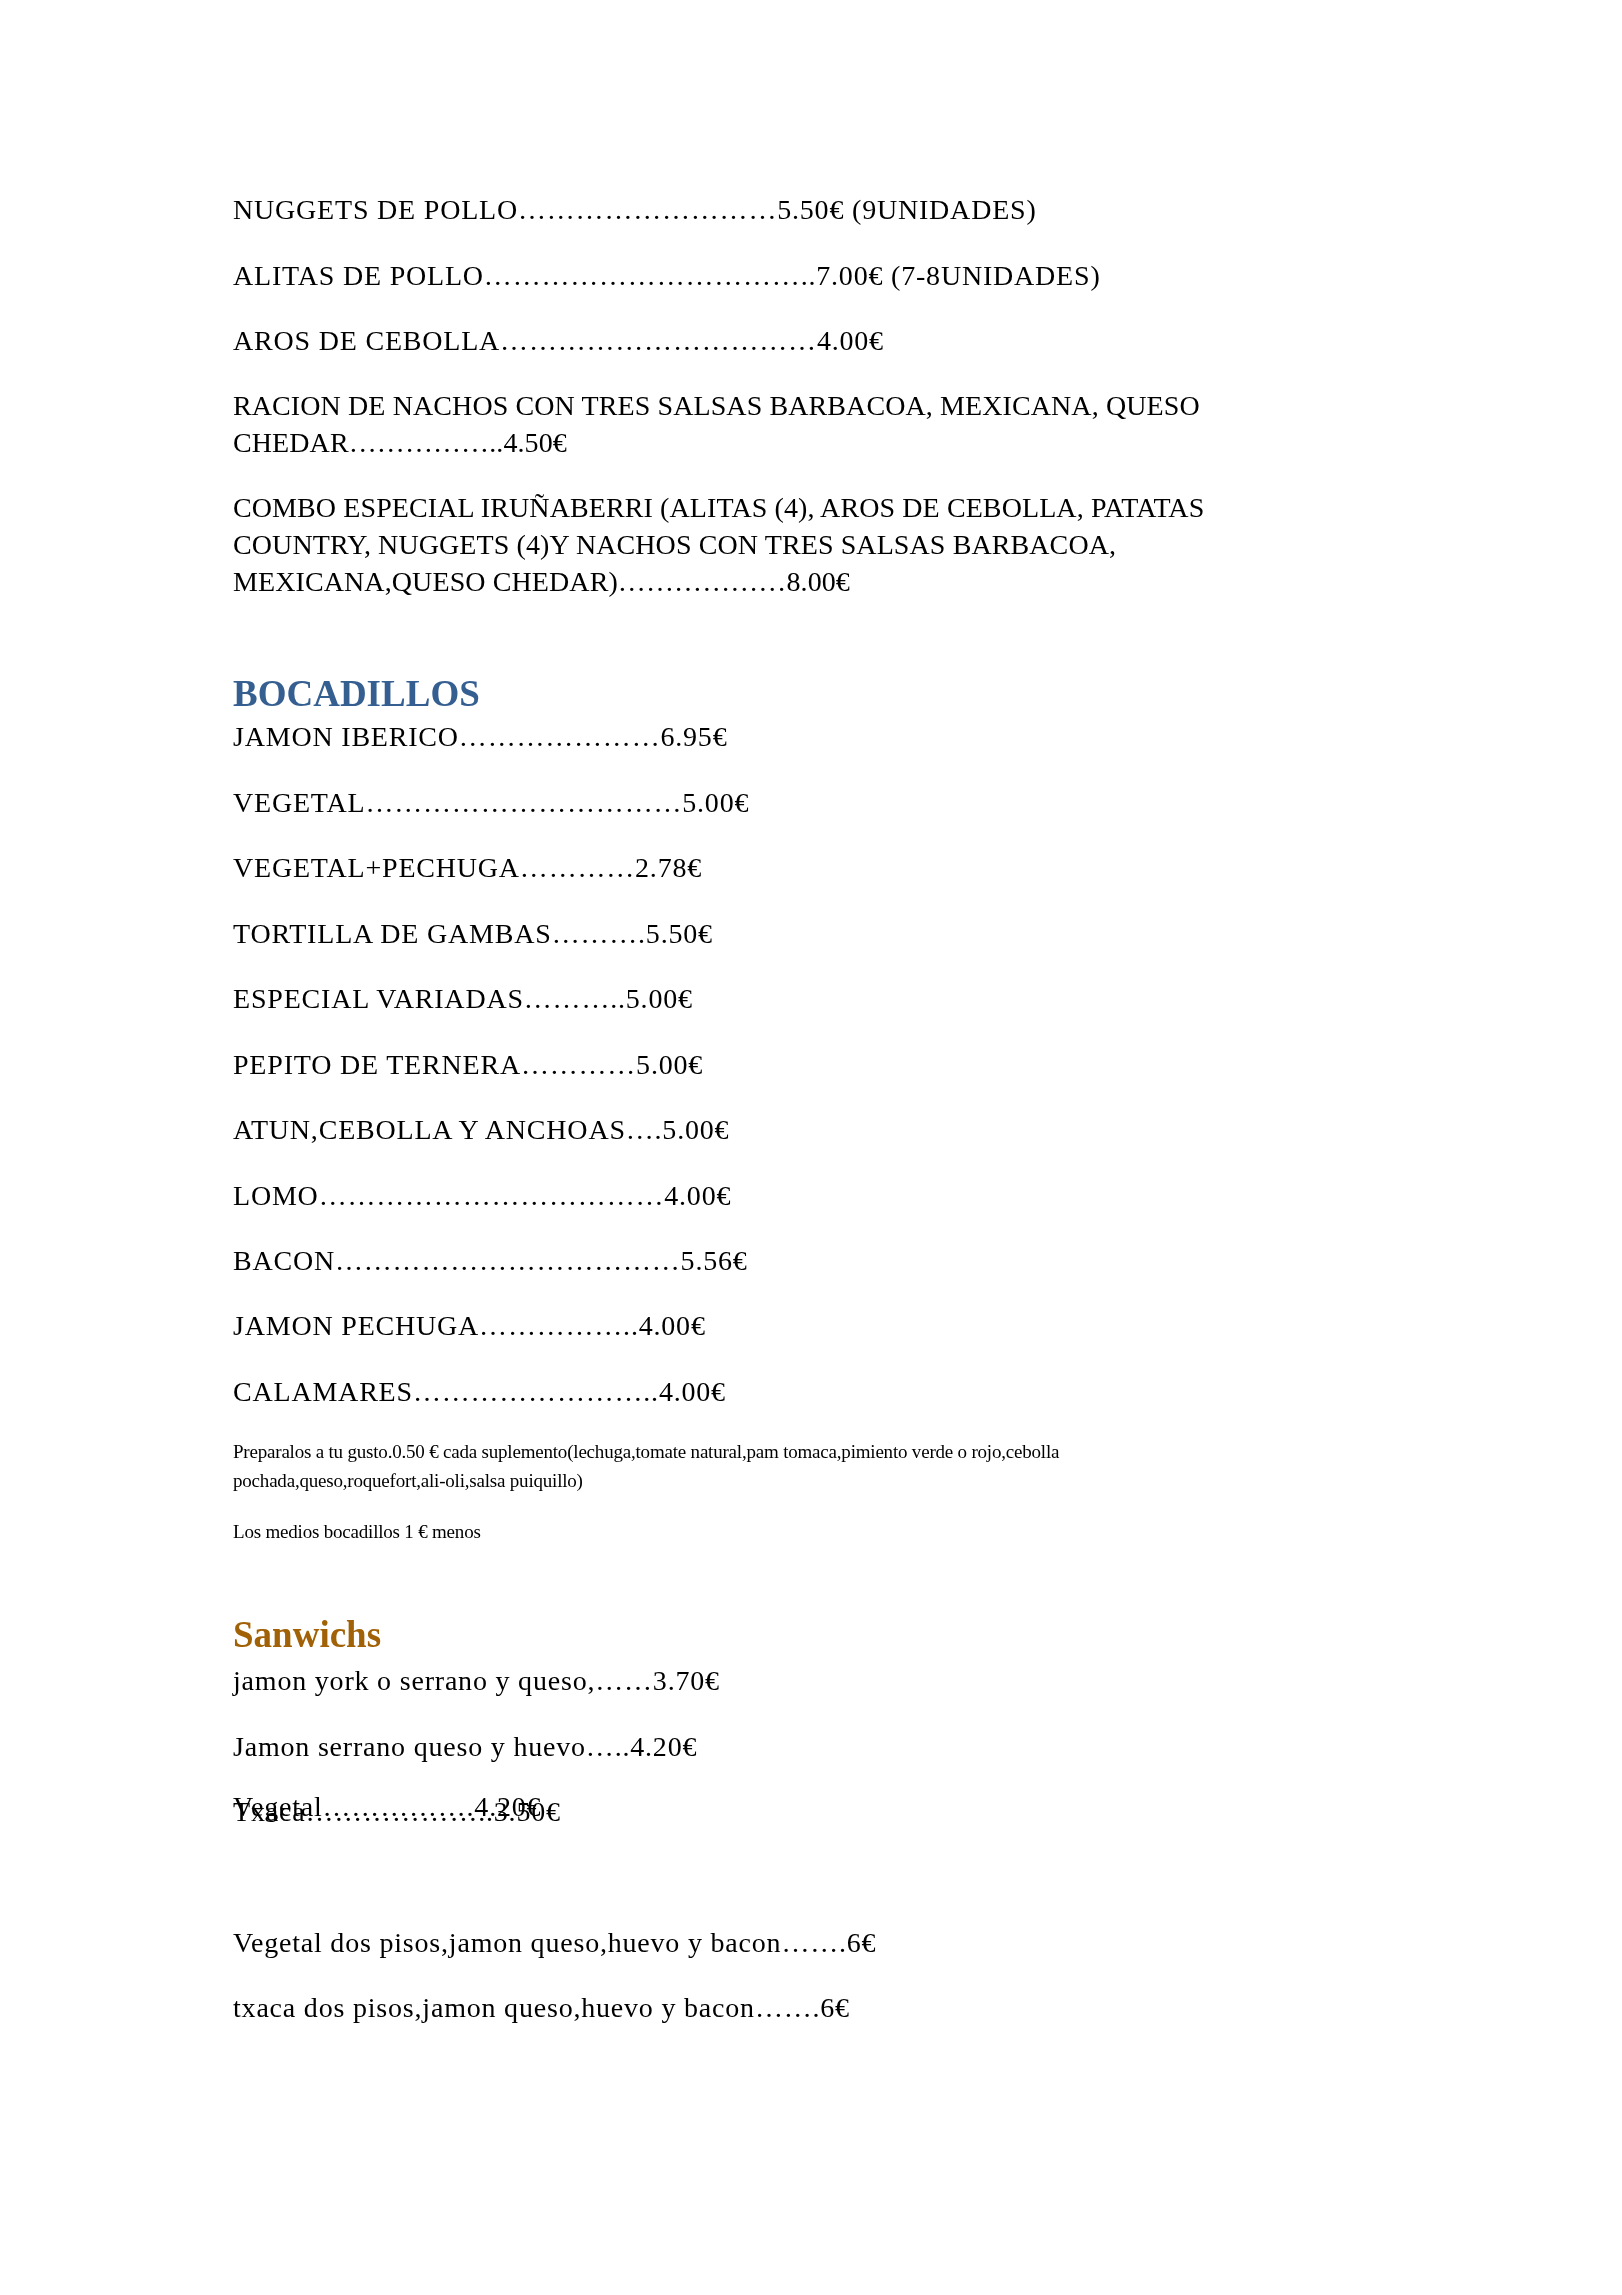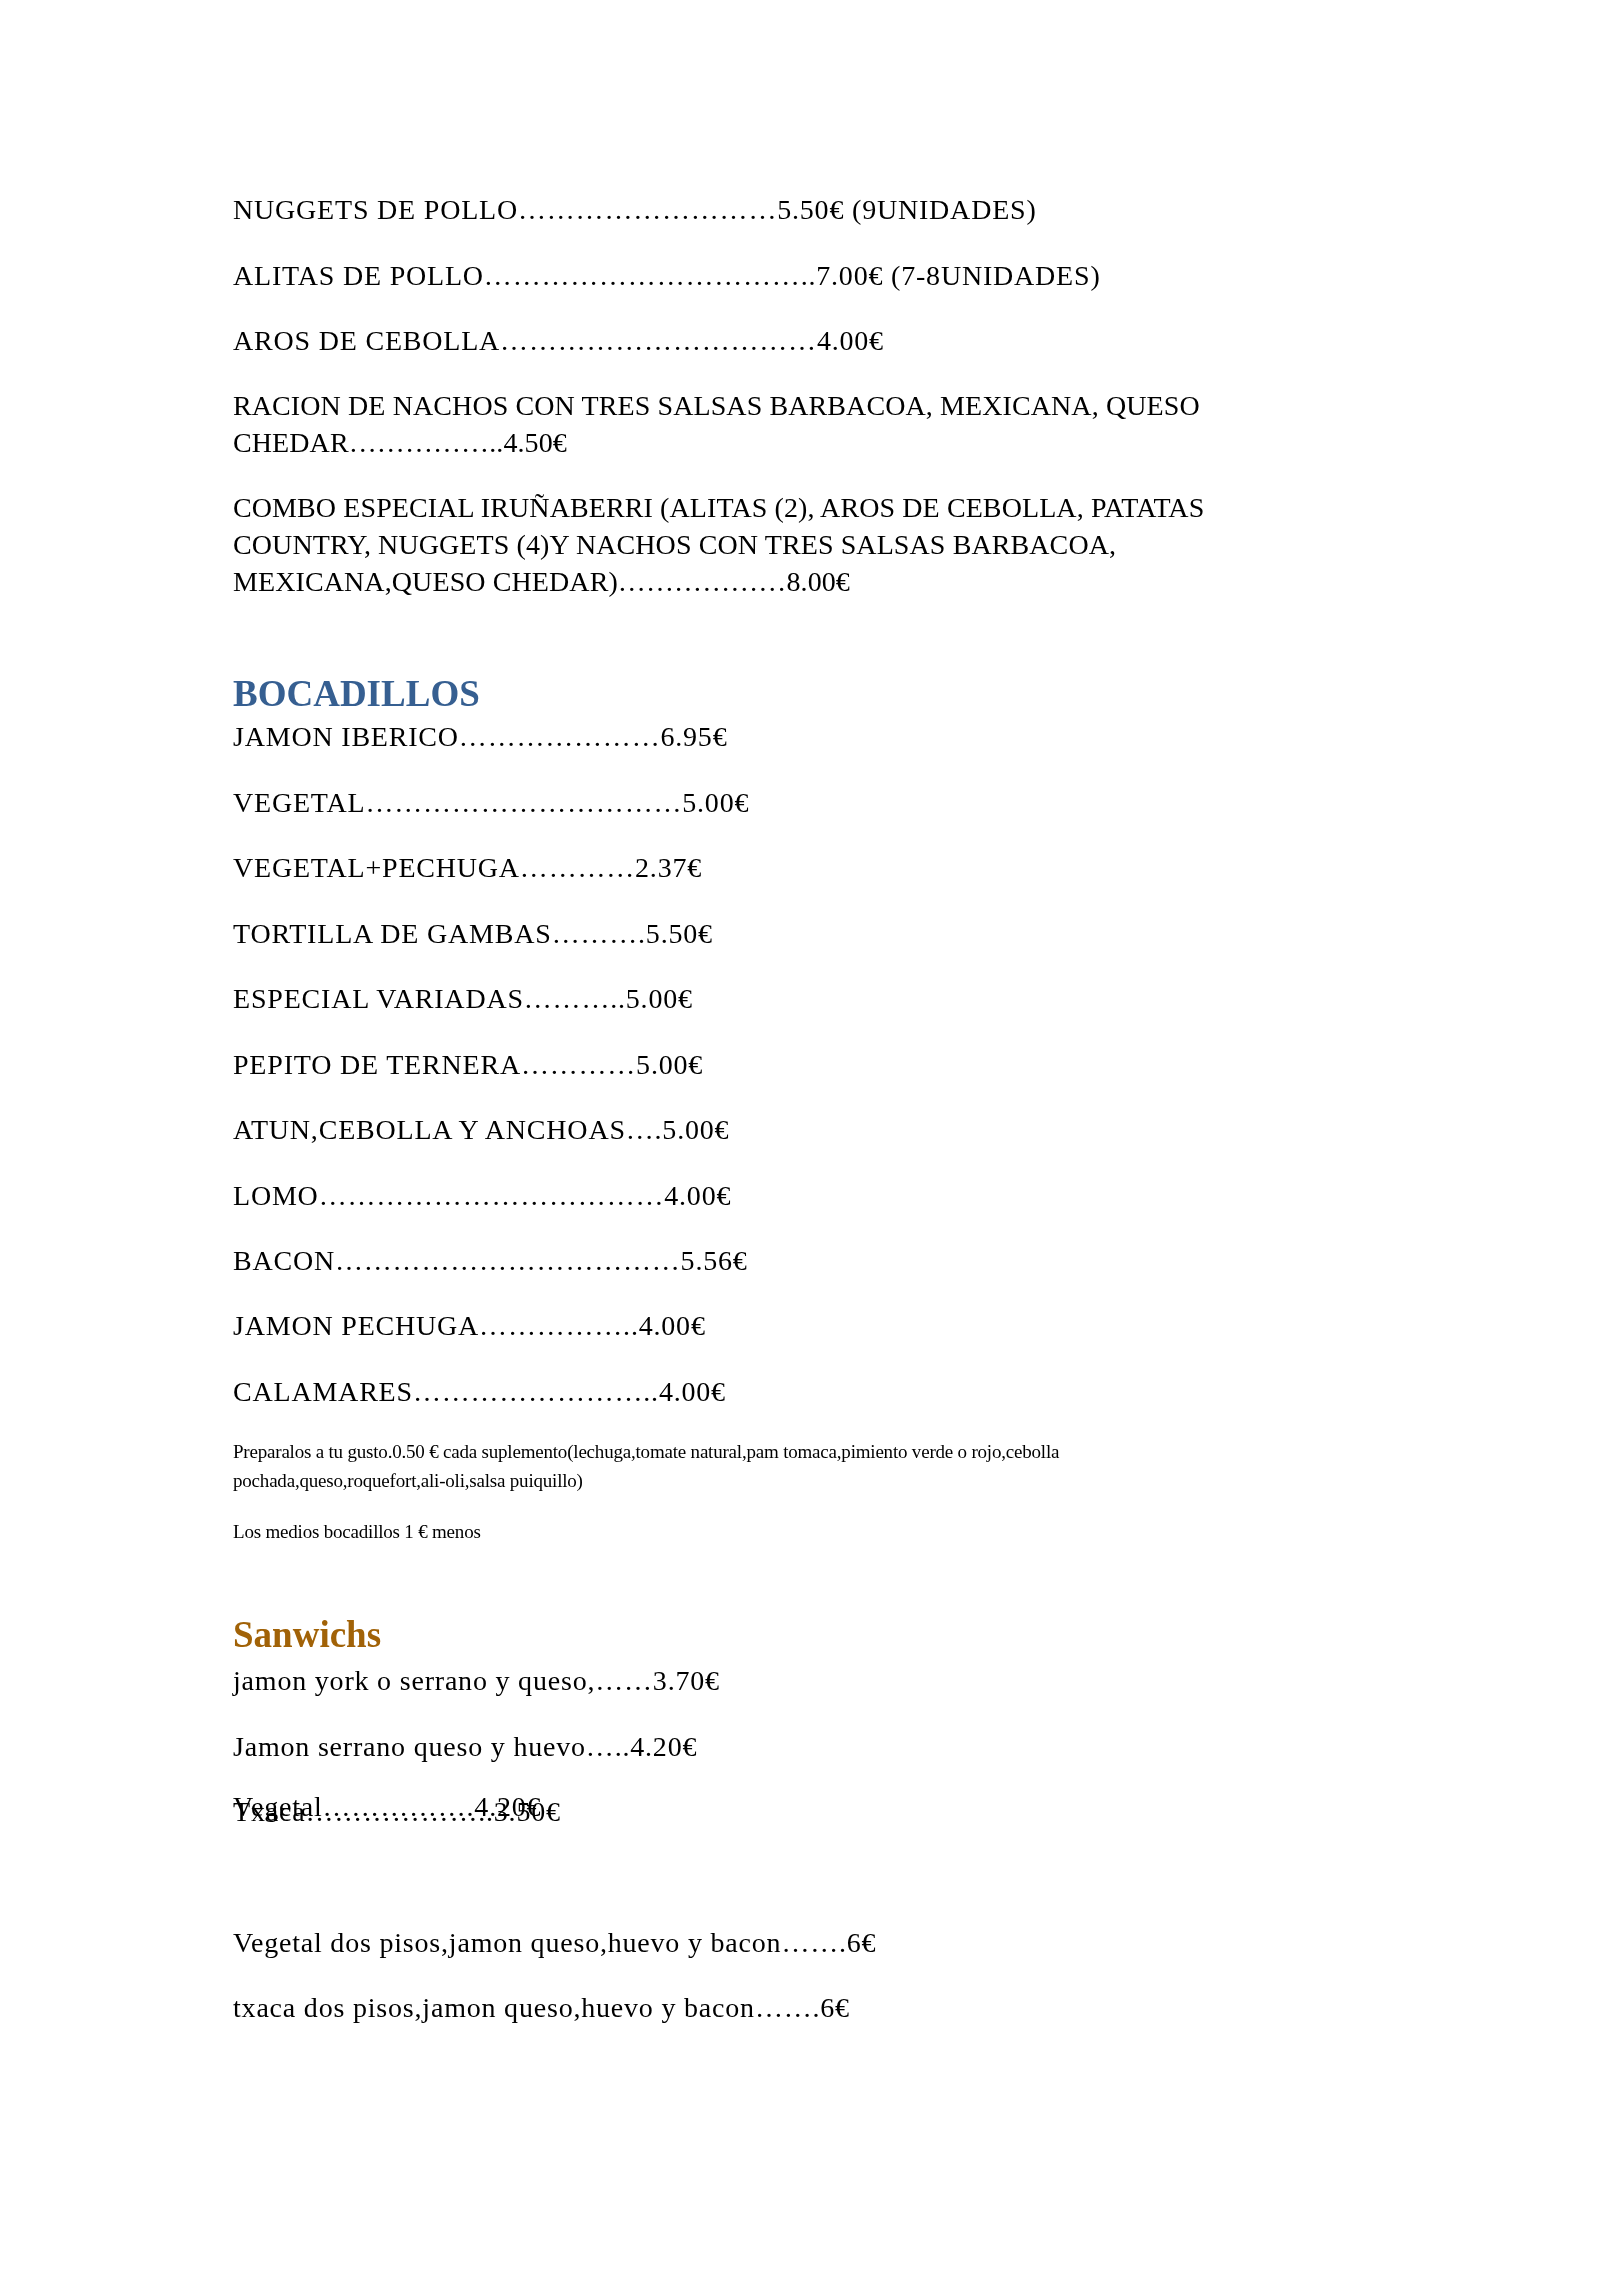--- a/index.html
+++ b/index.html
@@ -53,30 +53,30 @@
 <body>
 
 <div class="page">
 
   <div>
     <div class="line wide" style="top:191px">NUGGETS DE POLLO………………………5.50€ (9UNIDADES)</div>
     <div class="line wide" style="top:257px">ALITAS DE POLLO……………………………..7.00€ (7-8UNIDADES)</div>
     <div class="line wide" style="top:322px">AROS DE CEBOLLA……………………………4.00€</div>
     <div class="line" style="top:387px">RACION DE NACHOS CON TRES SALSAS BARBACOA, MEXICANA, QUESO</div>
     <div class="line" style="top:424px">CHEDAR……………..4.50€</div>
-    <div class="line" style="top:489px">COMBO ESPECIAL IRUÑABERRI (ALITAS (2), AROS DE CEBOLLA, PATATAS</div>
+    <div class="line" style="top:489px">COMBO ESPECIAL IRUÑABERRI (ALITAS (4), AROS DE CEBOLLA, PATATAS</div>
     <div class="line" style="top:526px">COUNTRY, NUGGETS (4)Y NACHOS CON TRES SALSAS BARBACOA,</div>
     <div class="line" style="top:563px">MEXICANA,QUESO CHEDAR)………………8.00€</div>
   </div>
 
   <div>
     <div class="heading" style="top:673px; color:#365F91">BOCADILLOS</div>
     <div class="line wide" style="top:718px">JAMON IBERICO…………………6.95€</div>
     <div class="line wide" style="top:784px">VEGETAL……………………………5.00€</div>
-    <div class="line wide" style="top:849px">VEGETAL+PECHUGA…………2.37€</div>
+    <div class="line wide" style="top:849px">VEGETAL+PECHUGA…………2.78€</div>
     <div class="line wide" style="top:915px">TORTILLA DE GAMBAS……….5.50€</div>
     <div class="line wide" style="top:980px">ESPECIAL VARIADAS………..5.00€</div>
     <div class="line wide" style="top:1046px">PEPITO DE TERNERA…………5.00€</div>
     <div class="line wide" style="top:1111px">ATUN,CEBOLLA Y ANCHOAS….5.00€</div>
     <div class="line wide" style="top:1177px">LOMO………………………………4.00€</div>
     <div class="line wide" style="top:1242px">BACON………………………………5.56€</div>
     <div class="line wide" style="top:1307px">JAMON PECHUGA……………..4.00€</div>
     <div class="line wide" style="top:1373px">CALAMARES……………………..4.00€</div>
 
     <div class="note" style="top:1437px">Preparalos a tu gusto.0.50 € cada suplemento(lechuga,tomate natural,pam tomaca,pimiento verde o rojo,cebolla</div>

